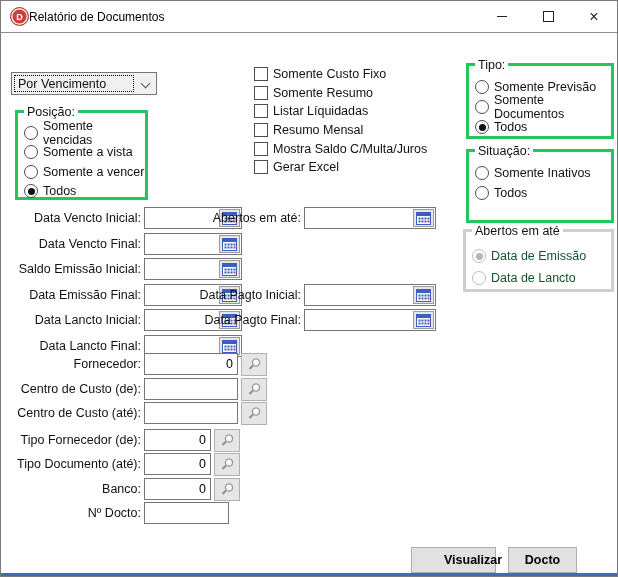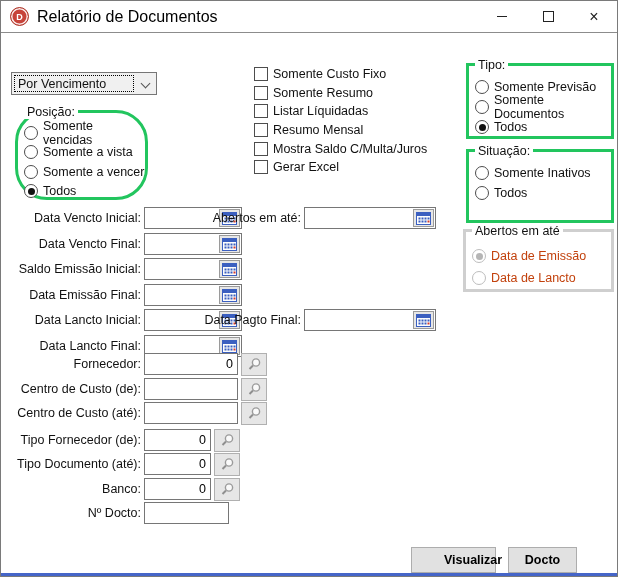--- a/index.html
+++ b/index.html
@@ -6,44 +6,44 @@
   .window{
     position:relative;width:618px;height:577px;box-sizing:border-box;
     background:#fff;border:1px solid #7a7a7a;overflow:hidden;
     font-family:"Liberation Sans",sans-serif;font-size:12.5px;color:#111;
   }
   
   .titlebar{height:31px;border-bottom:1px solid #8c8c8c;display:flex;align-items:center;background:#fff;}
   .app-icon{width:17px;height:17px;border-radius:50%;background:#c7433a;border:1px solid #b03a2e;
     box-shadow:inset 0 0 0 1.5px rgba(255,255,255,.9);color:#fff;font-size:9px;font-weight:bold;
     display:flex;align-items:center;justify-content:center;margin-left:9px;}
-  .title-text{margin-left:8px;font-size:16px;color:#000;flex:1;}
+  .title-text{font-size:12px;color:#000;flex:1;}
   .winbtn{width:46px;height:31px;display:flex;align-items:center;justify-content:center;background:transparent;border:0;padding:0;cursor:default;}
   .glyph-min{display:block;width:10px;border-top:1px solid #222;}
   .glyph-max{display:block;width:9px;height:9px;border:1px solid #222;}
   .glyph-close{font-size:16px;color:#222;line-height:1;}
   
   .combo{position:absolute;left:10px;top:71px;width:146px;height:23px;box-sizing:border-box;
     border:1px solid #767676;background:#f0f0f0;}
   .combo-text{position:absolute;left:2px;top:2px;bottom:2px;right:22px;border:1px dotted #000;
     padding-left:3px;display:flex;align-items:center;background:#f0f0f0;}
   .combo-arrow{position:absolute;right:7px;top:7px;width:6px;height:6px;border-right:1px solid #555;
     border-bottom:1px solid #555;transform:rotate(45deg);}
   
   .group{position:absolute;box-sizing:border-box;border:3px solid #22c55e;background:#fff;}
   .group-label{position:absolute;top:-8px;left:6px;background:#fff;padding:0 3px;line-height:14px;}
   .opts{display:flex;flex-direction:column;}
   .opt{display:flex;align-items:center;gap:5px;padding-left:6px;}
   .radio{width:12px;height:12px;border:1px solid #4d4d4d;border-radius:50%;background:#fff;position:relative;flex:0 0 auto;}
   .radio.checked::after{content:'';position:absolute;inset:2.5px;border-radius:50%;background:#111;}
   .group.disabled{border-color:#cfcfcf;}
-  .group.disabled .opt{color:#c2410c;}
+  .group.disabled .opt{color:#14532d;}
   .group.disabled .radio{border-color:#bdbdbd;}
   .group.disabled .radio.checked::after{background:#b5b5b5;}
-  .g-posicao{left:14px;top:109px;width:133px;height:90px;border-radius:32px;}
+  .g-posicao{left:14px;top:109px;width:133px;height:90px;}
   .g-posicao .opts{padding-top:10px;} .g-posicao .opt{height:19.5px;}
   .g-tipo{left:465px;top:62px;width:148px;height:76px;}
   .g-tipo .opts{padding-top:11px;} .g-tipo .opt{height:20px;}
   .g-situacao{left:465px;top:148px;width:148px;height:74px;}
   .g-situacao .opts{padding-top:11px;} .g-situacao .opt{height:20px;}
   .g-abertos{left:462px;top:228px;width:151px;height:63px;}
   .g-abertos .opts{padding-top:13px;} .g-abertos .opt{height:22px;}
   
   .checks{position:absolute;left:253px;top:66px;}
   .chk-row{display:flex;align-items:flex-start;gap:5px;height:18.7px;}
@@ -342,20 +342,42 @@
               <rect x="11.5" y="5.5" width="2" height="2"></rect>
               <rect x="2.5" y="8.5" width="2" height="2"></rect>
               <rect x="5.5" y="8.5" width="2" height="2"></rect>
               <rect x="8.5" y="8.5" width="2" height="2"></rect>
             </g>
             <rect x="11.5" y="8.5" width="2" height="2" fill="#d23b2f"></rect>
           </svg>
       </button>
     </div>
   </div>
+  <div class="frow mrow" style="top:283px">
+    <span class="flabel">Data Pagto Inicial:</span>
+    <div class="dfield">
+      <input value="" style="">
+      <button class="calbtn">
+        <svg width="15" height="13" viewBox="0 0 15 13">
+            <rect x="0.5" y="0.5" width="14" height="12" fill="#fdfdfd" stroke="#3b5fc0"></rect>
+            <rect x="1" y="1" width="13" height="3" fill="#3b5fc0"></rect>
+            <g fill="#3b5fc0">
+              <rect x="2.5" y="5.5" width="2" height="2"></rect>
+              <rect x="5.5" y="5.5" width="2" height="2"></rect>
+              <rect x="8.5" y="5.5" width="2" height="2"></rect>
+              <rect x="11.5" y="5.5" width="2" height="2"></rect>
+              <rect x="2.5" y="8.5" width="2" height="2"></rect>
+              <rect x="5.5" y="8.5" width="2" height="2"></rect>
+              <rect x="8.5" y="8.5" width="2" height="2"></rect>
+            </g>
+            <rect x="11.5" y="8.5" width="2" height="2" fill="#d23b2f"></rect>
+          </svg>
+      </button>
+    </div>
+  </div>
   <div class="frow mrow" style="top:308px">
     <span class="flabel">Data Pagto Final:</span>
     <div class="dfield">
       <input value="" style="">
       <button class="calbtn">
         <svg width="15" height="13" viewBox="0 0 15 13">
             <rect x="0.5" y="0.5" width="14" height="12" fill="#fdfdfd" stroke="#3b5fc0"></rect>
             <rect x="1" y="1" width="13" height="3" fill="#3b5fc0"></rect>
             <g fill="#3b5fc0">
               <rect x="2.5" y="5.5" width="2" height="2"></rect>

